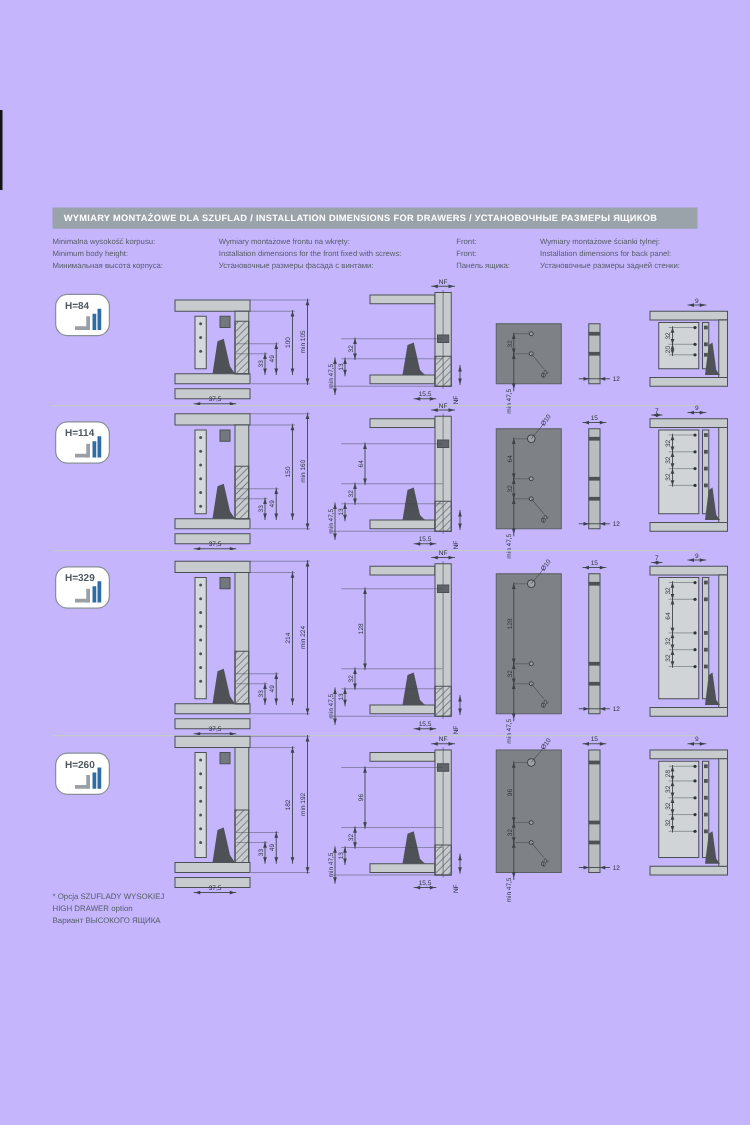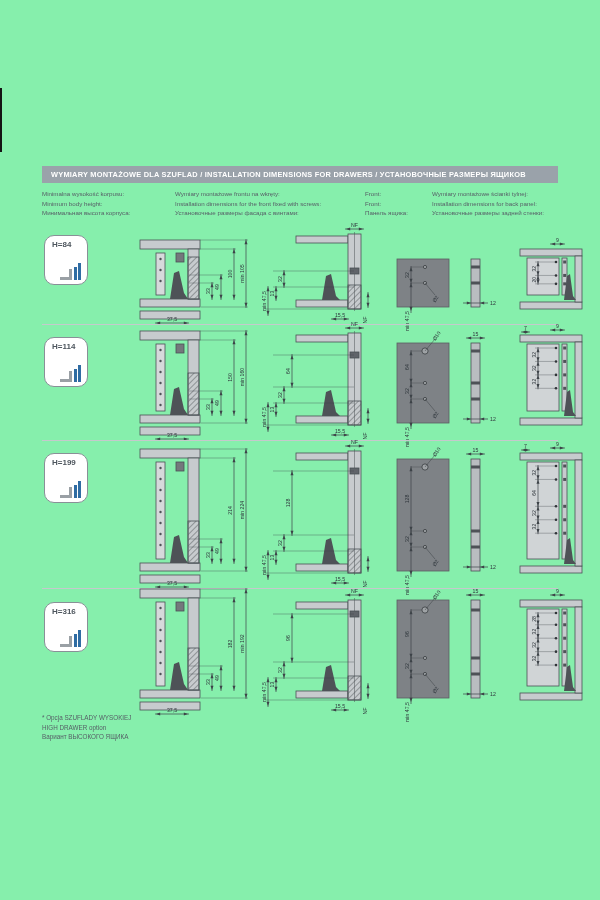--- a/index.html
+++ b/index.html
@@ -1,27 +1,27 @@
 <!DOCTYPE html>
 <html><head>
 <meta charset="utf-8">
 <style>
   html,body{margin:0;padding:0;background:#e8e8e8;}
-  .page{position:relative;width:600px;height:900px;background:#86efac;overflow:hidden;
+  .page{position:relative;width:600px;height:900px;background:#c4b5fd;overflow:hidden;
         font-family:"Liberation Sans",sans-serif;margin:0 auto;}
   .edge-mark{position:absolute;left:0;top:88px;width:2px;height:64px;background:#141414;}
   .header-bar{position:absolute;left:42px;top:166px;width:516px;height:17px;background:#9aa2aa;
         color:#fff;font-size:7.4px;font-weight:bold;letter-spacing:.25px;display:flex;
         align-items:center;padding-left:9px;box-sizing:border-box;white-space:nowrap;}
   .cols{position:absolute;left:42px;top:189px;width:516px;height:32px;}
   .col{position:absolute;top:0;font-size:6.2px;color:#565e66;line-height:9.7px;white-space:nowrap;}
   .row{position:absolute;left:42px;width:516px;}
   .row-svg{position:absolute;left:90px;top:0;overflow:visible;}
   .sep{position:absolute;left:42px;width:516px;height:1px;background:#c5c9cc;}
-  .badge{position:absolute;left:2px;top:10px;width:44px;height:50px;border:1.6px solid #899097;
+  .badge{position:absolute;left:2px;top:10px;width:44px;height:34px;border:1.6px solid #899097;
         border-radius:10px;background:#fff;box-sizing:border-box;}
   .badge-label{position:absolute;left:7px;top:4px;font-size:8px;font-weight:bold;color:#4e565e;}
   .badge-icon{position:absolute;right:5px;bottom:4px;width:22px;height:19px;}
   .badge-icon i{position:absolute;display:block;}
   .bi1{left:0;bottom:0;width:10px;height:3px;background:#9aa0a5;}
   .bi2{left:9px;bottom:0;width:3px;height:11px;background:#9aa0a5;}
   .bi3{left:14px;bottom:0;width:2.5px;height:13px;background:#2f6ca3;}
   .bi4{left:18px;bottom:0;width:2.5px;height:17px;background:#2f6ca3;}
   .footnote{position:absolute;left:42px;top:713px;font-size:6.3px;color:#565e66;line-height:9.6px;}
 </style>
@@ -380,21 +380,21 @@
           <polygon points="0,0 -4.2,1.5 -4.2,-1.5" transform="translate(390 5) rotate(180)" fill="#3c4247"></polygon>
           <polygon points="0,0 -4.2,1.5 -4.2,-1.5" transform="translate(397 5) rotate(0)" fill="#3c4247"></polygon>
           <text x="393.5" y="3" fill="#2e353b" font-size="5.2" text-anchor="middle" font-family="&quot;Liberation Sans&quot;,sans-serif">7</text>
         </g>
       </svg>
   </div>
   <div class="sep" style="top:440px"></div>
 
   <div class="row" style="top:443px;height:145px">
     <div class="badge">
-      <span class="badge-label">H=199</span>
+      <span class="badge-label">H=329</span>
       <span class="badge-icon">
           <i class="bi1"></i>
           <i class="bi2"></i>
           <i class="bi3"></i>
           <i class="bi4"></i>
         </span>
     </div>
     <svg class="row-svg" width="470" height="145" viewBox="0 0 470 145">
         <defs>
           <pattern id="h2" width="4" height="4" patternUnits="userSpaceOnUse" patternTransform="rotate(45)">
@@ -568,21 +568,21 @@
           <polygon points="0,0 -4.2,1.5 -4.2,-1.5" transform="translate(390 7) rotate(180)" fill="#3c4247"></polygon>
           <polygon points="0,0 -4.2,1.5 -4.2,-1.5" transform="translate(397 7) rotate(0)" fill="#3c4247"></polygon>
           <text x="393.5" y="5" fill="#2e353b" font-size="5.2" text-anchor="middle" font-family="&quot;Liberation Sans&quot;,sans-serif">7</text>
         </g>
       </svg>
   </div>
   <div class="sep" style="top:588px"></div>
 
   <div class="row" style="top:592px;height:128px">
     <div class="badge">
-      <span class="badge-label">H=316</span>
+      <span class="badge-label">H=260</span>
       <span class="badge-icon">
           <i class="bi1"></i>
           <i class="bi2"></i>
           <i class="bi3"></i>
           <i class="bi4"></i>
         </span>
     </div>
     <svg class="row-svg" width="470" height="128" viewBox="0 0 470 128">
         <defs>
           <pattern id="h3" width="4" height="4" patternUnits="userSpaceOnUse" patternTransform="rotate(45)">

